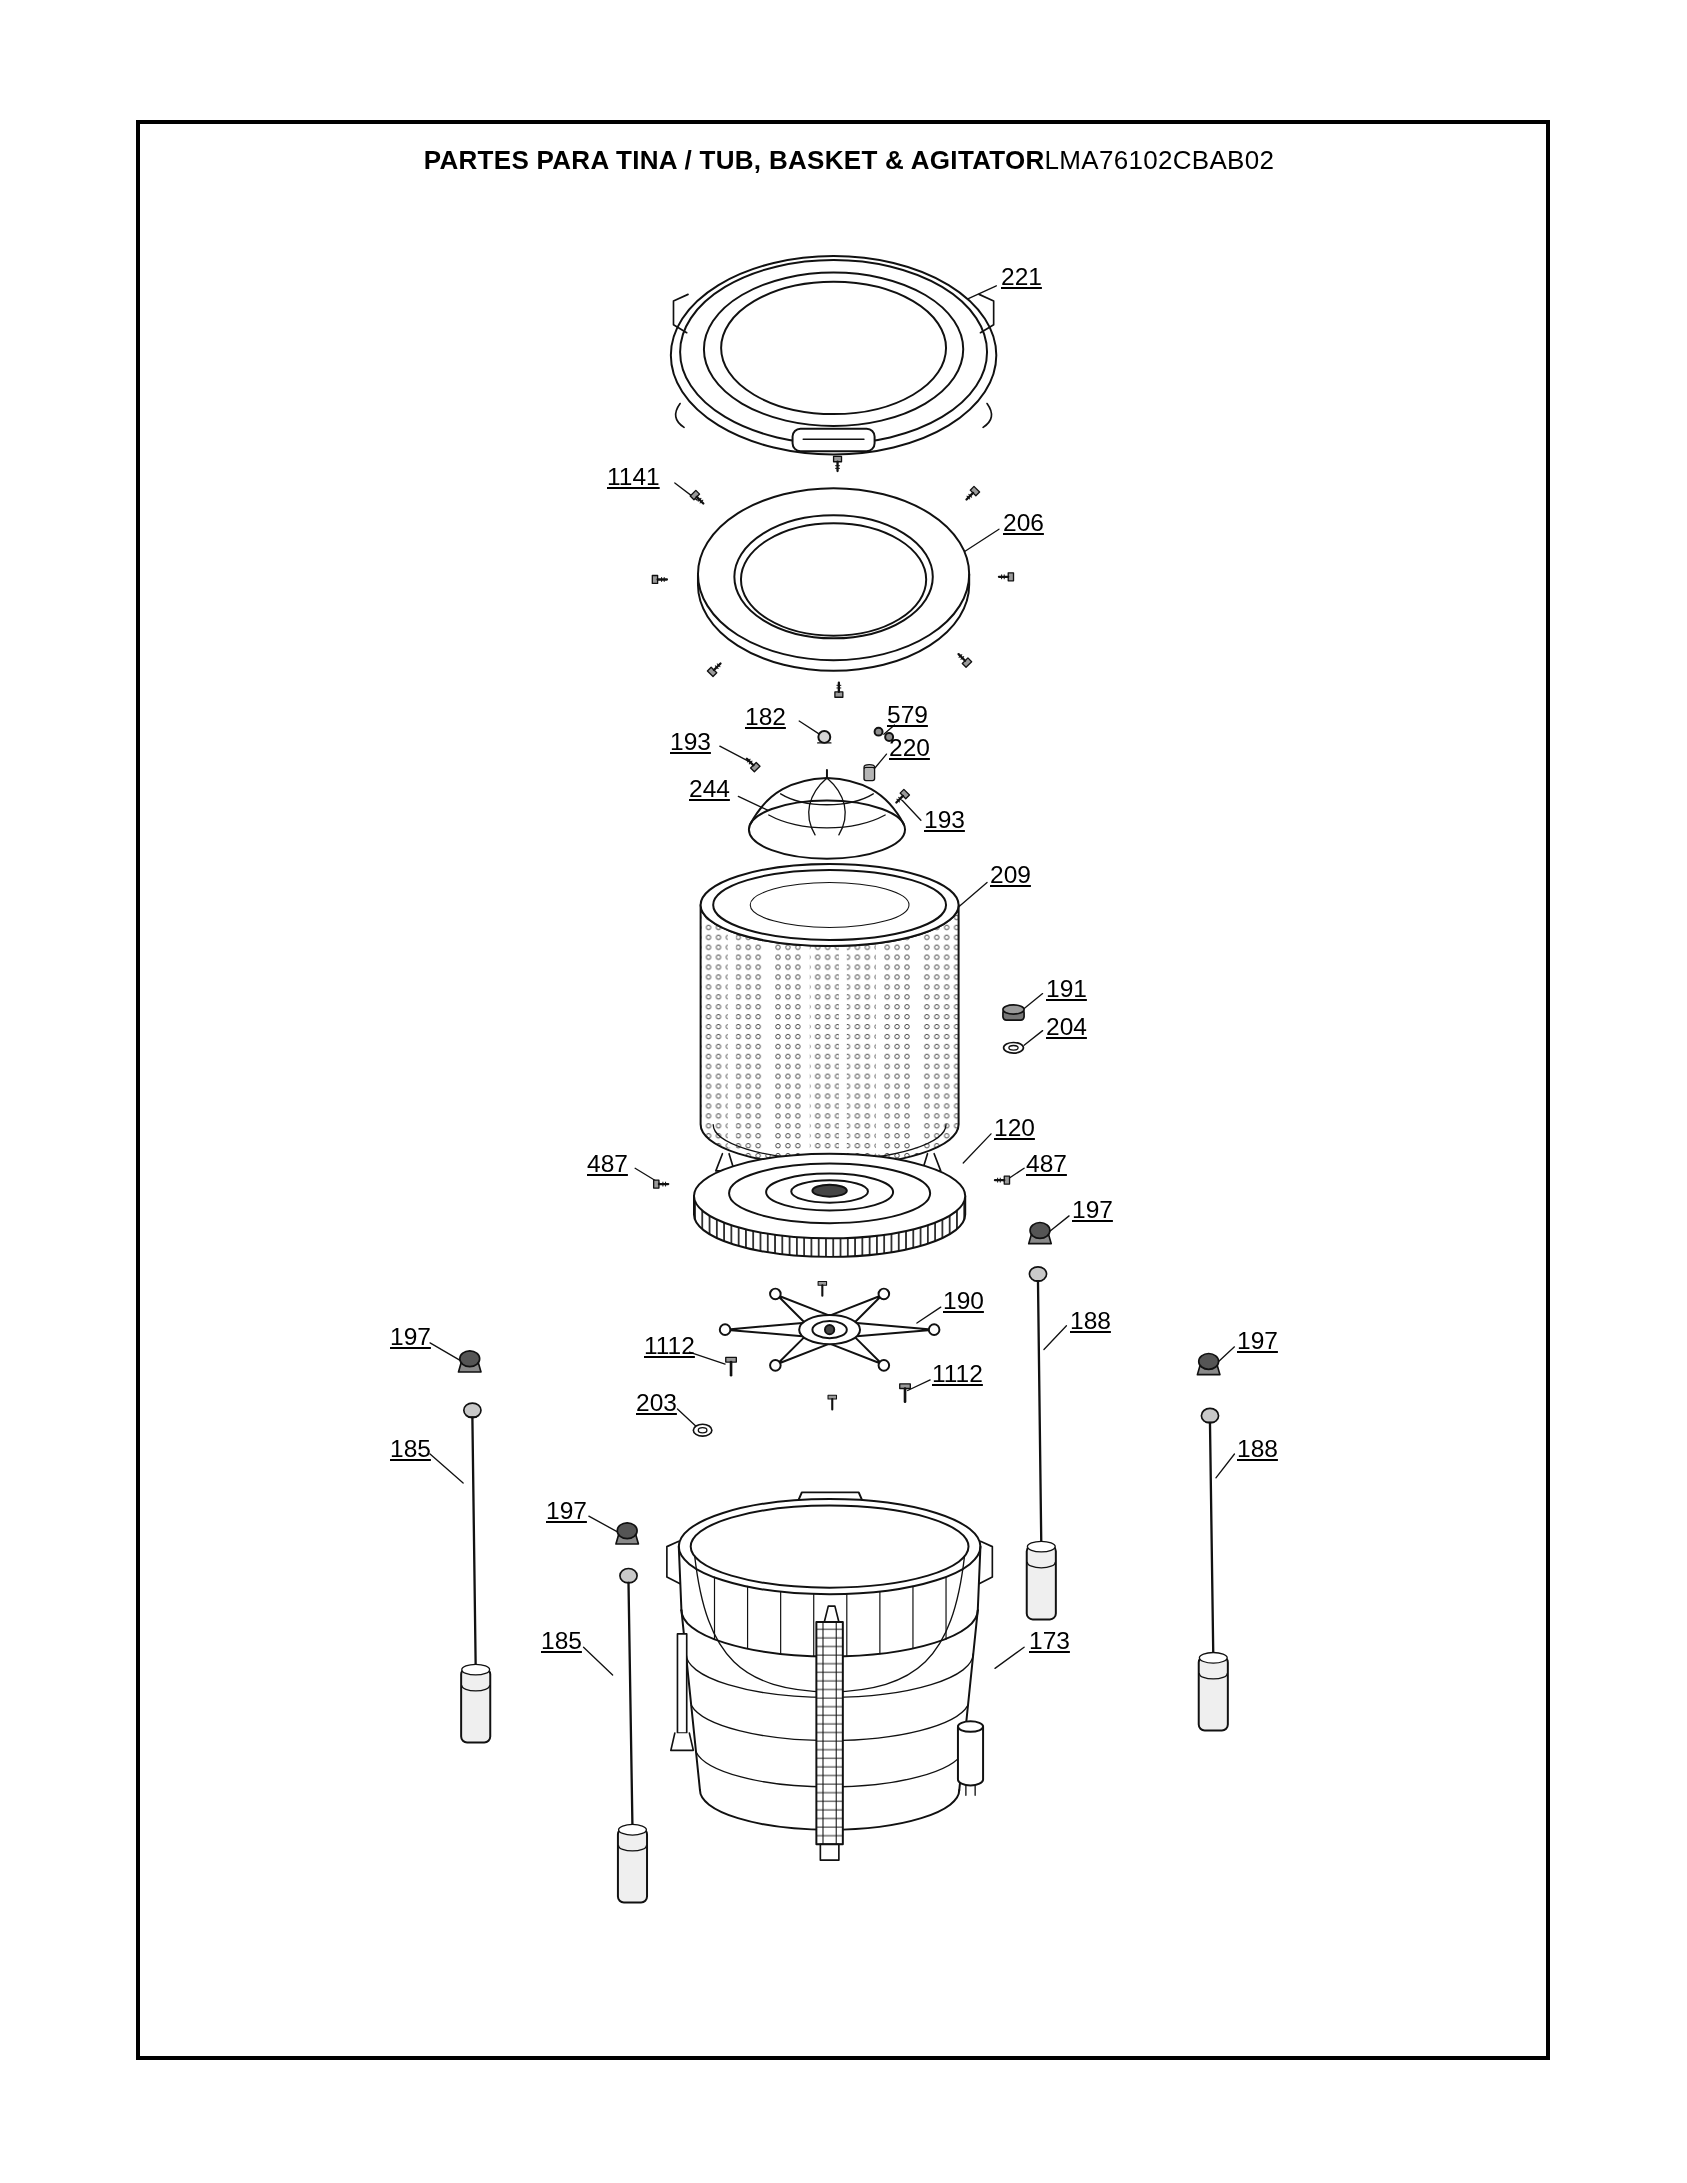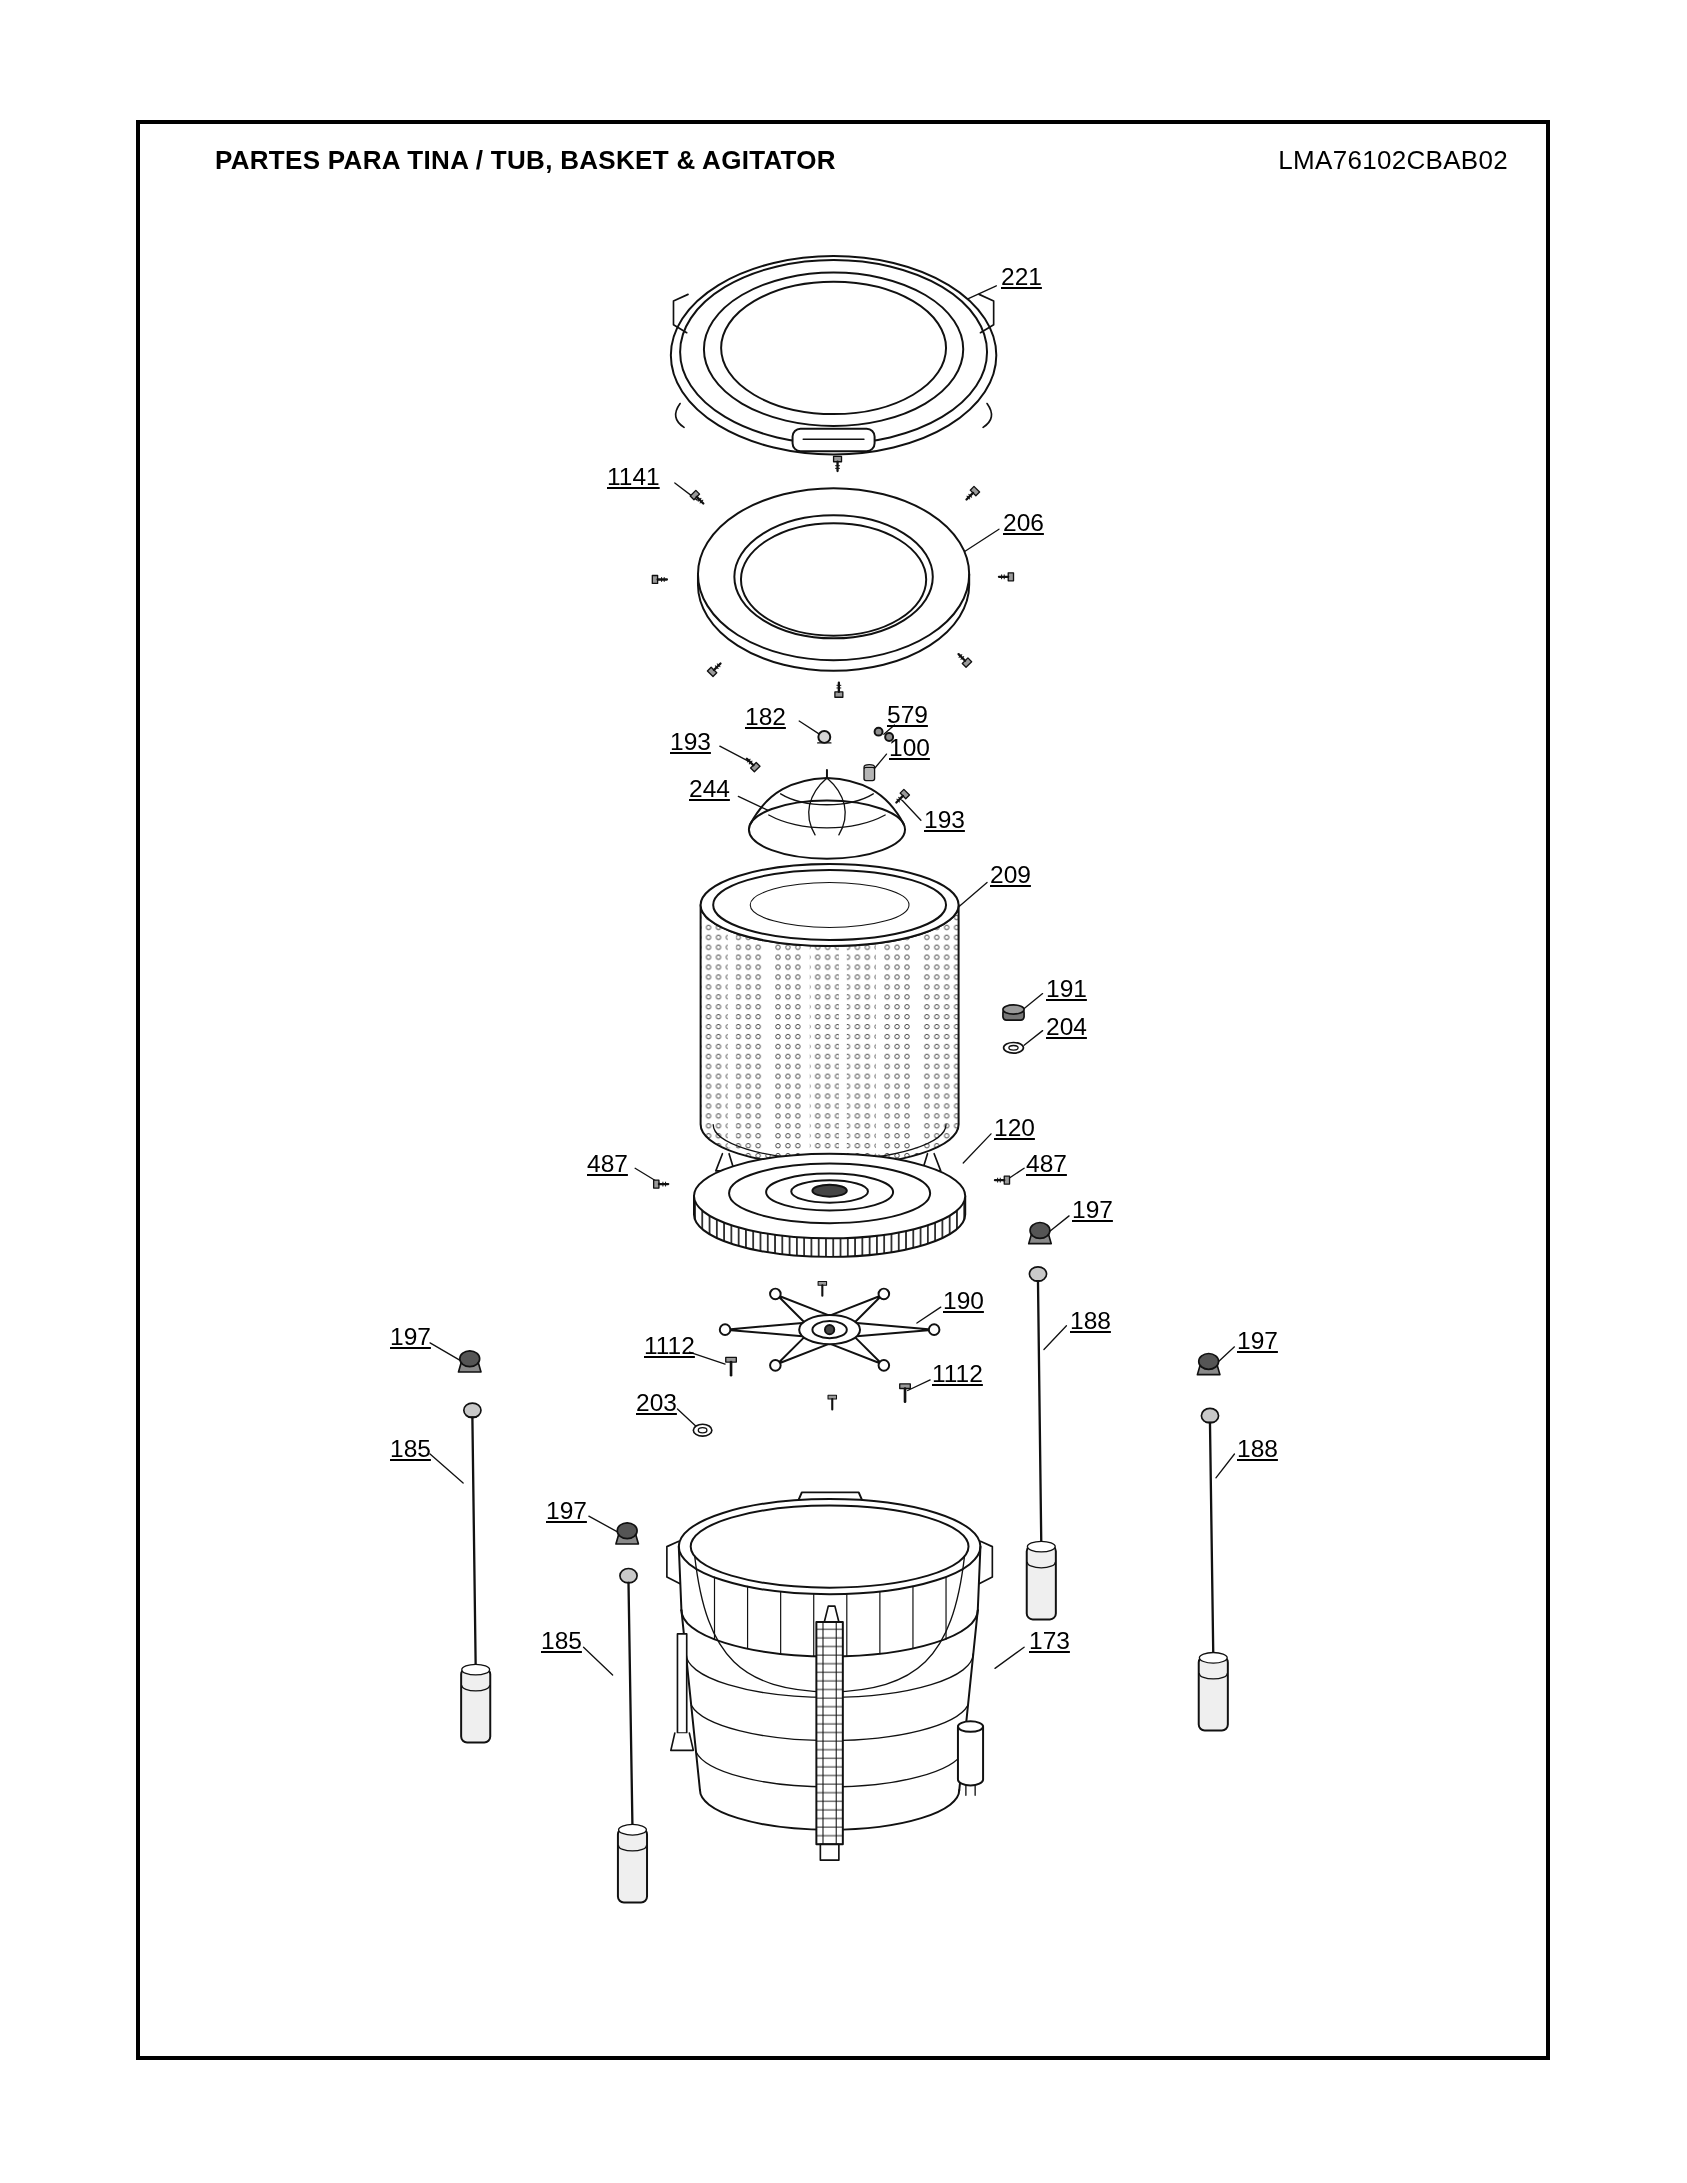--- a/index.html
+++ b/index.html
@@ -1,18 +1,18 @@
 <!DOCTYPE html>
 <html style="font-size:10.6px"><head>
 <meta charset="utf-8">
 <style>
   * { margin:0; padding:0; box-sizing:border-box; }
   html,body { width:1687px; height:2183px; background:#ffffff; font-family:"Liberation Sans", sans-serif; position:relative; }
   .frame { position:absolute; left:136px; top:120px; width:1414px; height:1940px; border:4.6px solid #000; background:#fff; }
-  .header { position:absolute; left:50px; right:38px; top:21px; display:flex; justify-content:space-between; align-items:baseline;margin-left:25px; }
+  .header { position:absolute; left:50px; right:38px; top:21px; display:flex; justify-content:center; align-items:baseline; }
   .header .title { font-size:26px; font-weight:bold; color:#000; letter-spacing:0.3px; }
   .header .code  { font-size:26px; font-weight:normal; color:#000; letter-spacing:0.3px; }
   .diagram-svg { position:absolute; left:0; top:0; width:1687px; height:2183px; }
   .callout { position:absolute; font-size:24.5px; color:#000; font-weight:400; white-space:nowrap;text-decoration:underline; }
 </style>
 </head>
 <body>
 
 <div class="frame">
   <div class="header">
@@ -274,21 +274,21 @@
 
   </g>
 </svg>
 
 <div class="callout" style="left:1001px;top:263px">221</div>
 <div class="callout" style="left:607px;top:463px">1141</div>
 <div class="callout" style="left:1003px;top:509px">206</div>
 <div class="callout" style="left:745px;top:703px">182</div>
 <div class="callout" style="left:887px;top:701px">579</div>
 <div class="callout" style="left:670px;top:728px">193</div>
-<div class="callout" style="left:889px;top:734px">100</div>
+<div class="callout" style="left:889px;top:734px">220</div>
 <div class="callout" style="left:689px;top:775px">244</div>
 <div class="callout" style="left:924px;top:806px">193</div>
 <div class="callout" style="left:990px;top:861px">209</div>
 <div class="callout" style="left:1046px;top:975px">191</div>
 <div class="callout" style="left:1046px;top:1013px">204</div>
 <div class="callout" style="left:994px;top:1114px">120</div>
 <div class="callout" style="left:587px;top:1150px">487</div>
 <div class="callout" style="left:1026px;top:1150px">487</div>
 <div class="callout" style="left:1072px;top:1196px">197</div>
 <div class="callout" style="left:943px;top:1287px">190</div>

